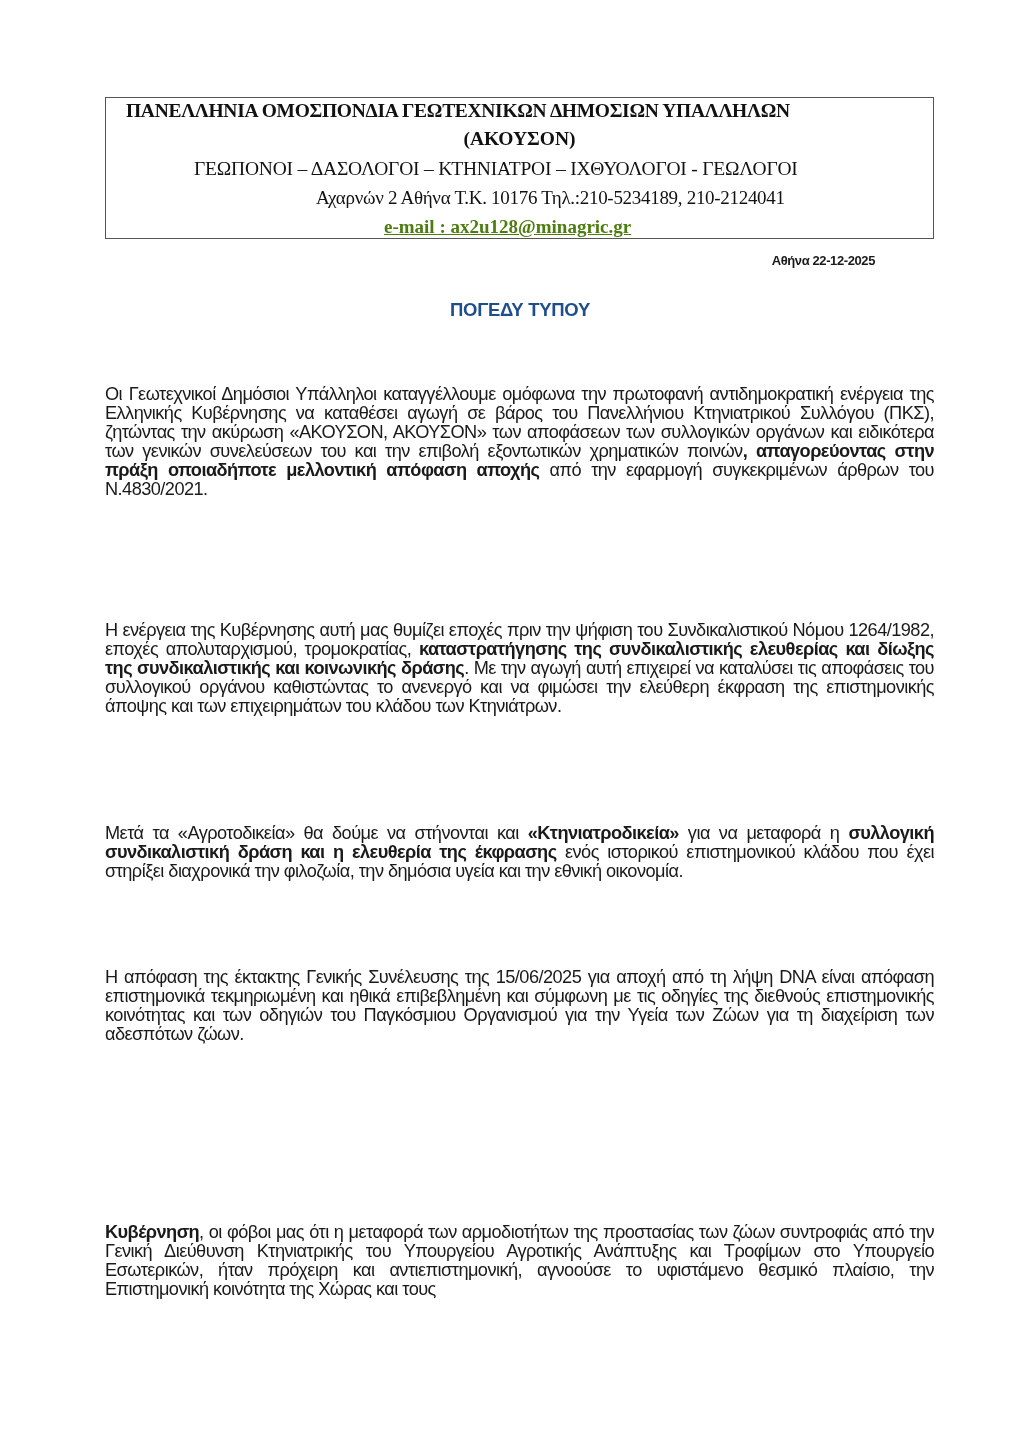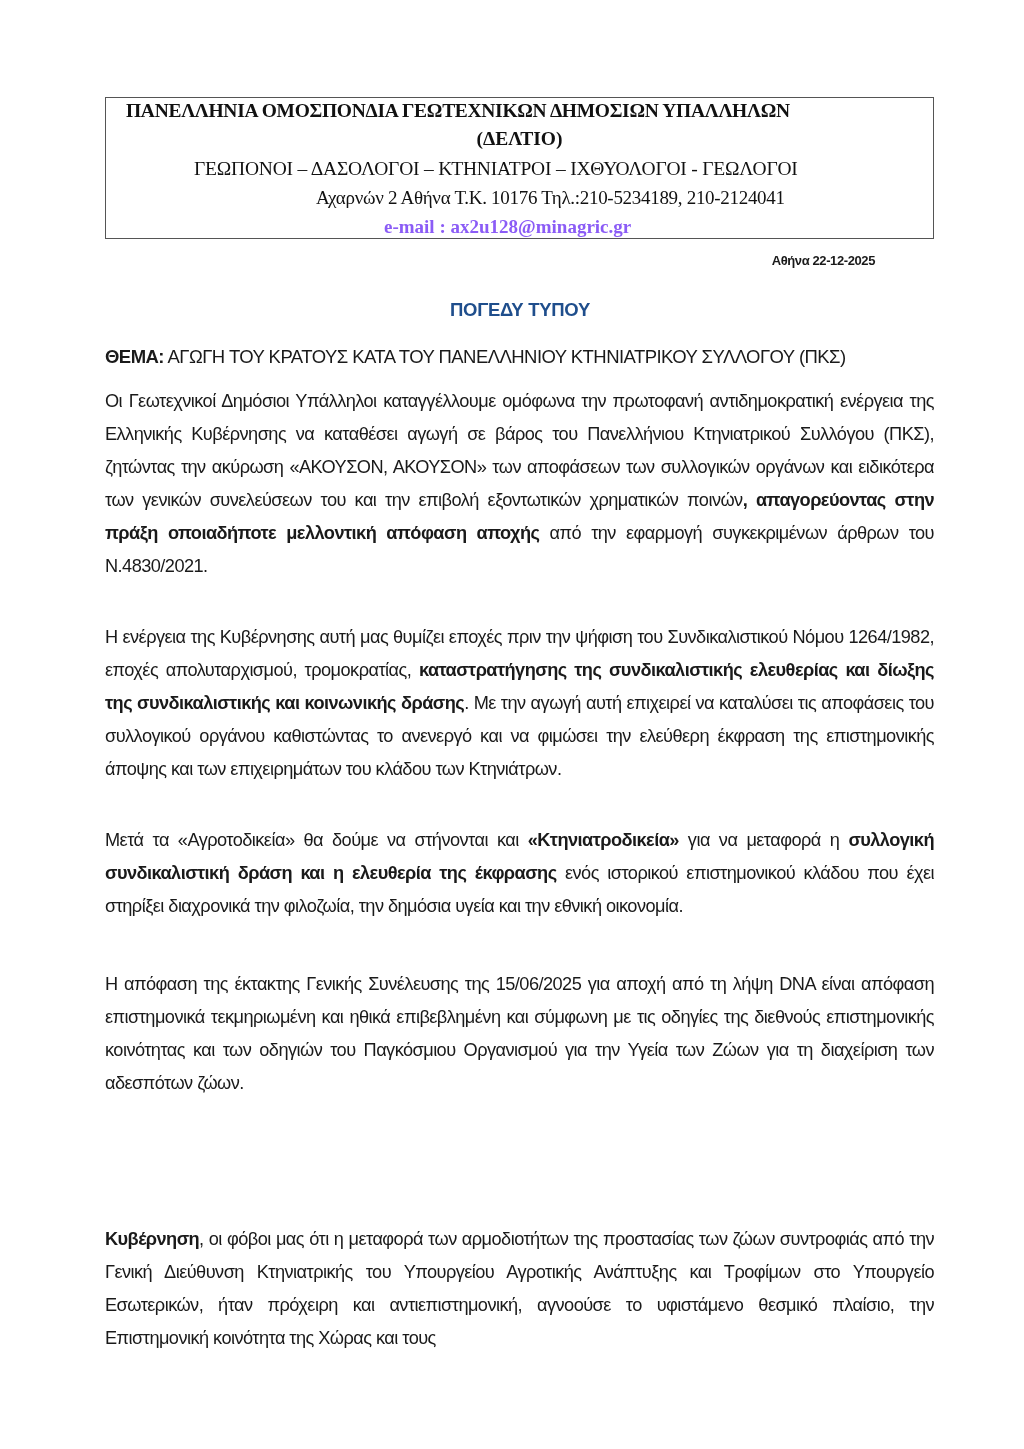--- a/index.html
+++ b/index.html
@@ -8,56 +8,55 @@
   .letterhead {
     position: absolute; left: 97px; top: 97px; width: 829px; height: 142px;
     border: 1px solid #555; box-sizing: border-box;
     font-family: "Liberation Serif", serif; color: #111;
   }
   .lh-line { position: absolute; white-space: nowrap; }
   .lh-org { left: 20px; top: 2px; font-size: 19.5px; font-weight: bold; letter-spacing: -0.3px; }
   .lh-abbr { left: 0; width: 100%; text-align: center; top: 30px; font-size: 19.5px; font-weight: bold; }
   .lh-prof { left: 88px; top: 60px; font-size: 19.5px; letter-spacing: -0.2px; }
   .lh-addr { left: 210px; top: 89px; font-size: 19px; letter-spacing: -0.3px; font-family: Liberation Serif, serif; }
-  .lh-email { left: 278px; top: 118px; font-size: 19px; font-weight: bold; color: #8b5cf6; }
+  .lh-email { left: 278px; top: 118px; font-size: 19px; font-weight: bold; color: #4d7c0f; text-decoration: underline; }
   .date { position: absolute; right: 157px; top: 253px; font-family: "Liberation Sans", sans-serif; font-weight: bold; font-size: 13px; letter-spacing: -0.4px; }
   .title { position: absolute; left: 0; width: 1024px; top: 299px; text-align: center; font-family: "Liberation Sans", sans-serif; font-weight: bold; font-size: 18.5px; color: #1f4e8c; letter-spacing: -0.3px; }
   .subject { position: absolute; left: 97px; top: 346px; font-family: "Liberation Sans", sans-serif; font-size: 18.5px; letter-spacing: -0.55px; white-space: nowrap; }
   .subject b { font-weight: bold; }
   .para {
     position: absolute; left: 97px; width: 829px;
-    font-family: "Liberation Sans", sans-serif; font-size: 18.2px; line-height: 33px;
+    font-family: "Liberation Sans", sans-serif; font-size: 18.2px; line-height: 19px;
     text-align: justify; letter-spacing: -0.55px; margin: 0;
   }
   .para b { font-weight: bold; }
   .p1 { top: 385px; }
   .p2 { top: 621px; }
   .p3 { top: 824px; }
   .p4 { top: 968px; }
   .p5 { top: 1112px; }
   .p6 { top: 1223px; }
 </style>
 </head>
 <body>
 
 <div class="page">
 
   <div class="letterhead">
     <div class="lh-line lh-org">ΠΑΝΕΛΛΗΝΙΑ ΟΜΟΣΠΟΝΔΙΑ ΓΕΩΤΕΧΝΙΚΩΝ ΔΗΜΟΣΙΩΝ ΥΠΑΛΛΗΛΩΝ</div>
-    <div class="lh-line lh-abbr">(ΔΕΛΤΙΟ)</div>
+    <div class="lh-line lh-abbr">(ΑΚΟΥΣΟΝ)</div>
     <div class="lh-line lh-prof">ΓΕΩΠΟΝΟΙ – ΔΑΣΟΛΟΓΟΙ – ΚΤΗΝΙΑΤΡΟΙ – ΙΧΘΥΟΛΟΓΟΙ - ΓΕΩΛΟΓΟΙ</div>
     <div class="lh-line lh-addr">Αχαρνών 2  Αθήνα Τ.Κ. 10176 Τηλ.:210-5234189, 210-2124041</div>
     <a class="lh-line lh-email">e-mail : ax2u128@minagric.gr</a>
   </div>
 
   <div class="date">Αθήνα 22-12-2025</div>
 
   <div class="title">ΠΟΓΕΔΥ ΤΥΠΟΥ</div>
 
-  <div class="subject"><b>ΘΕΜΑ:</b><span> ΑΓΩΓΗ ΤΟΥ ΚΡΑΤΟΥΣ ΚΑΤΑ ΤΟΥ ΠΑΝΕΛΛΗΝΙΟΥ ΚΤΗΝΙΑΤΡΙΚΟΥ ΣΥΛΛΟΓΟΥ (ΠΚΣ)</span></div>
 
   <p class="para p1"><span>Οι Γεωτεχνικοί Δημόσιοι Υπάλληλοι καταγγέλλουμε ομόφωνα την πρωτοφανή αντιδημοκρατική ενέργεια της Ελληνικής Κυβέρνησης να καταθέσει αγωγή σε βάρος του Πανελλήνιου Κτηνιατρικού Συλλόγου (ΠΚΣ), ζητώντας την ακύρωση «ΑΚΟΥΣΟΝ, ΑΚΟΥΣΟΝ» των αποφάσεων των συλλογικών οργάνων και ειδικότερα των γενικών συνελεύσεων του και την επιβολή εξοντωτικών χρηματικών ποινών</span><b>, απαγορεύοντας στην πράξη οποιαδήποτε μελλοντική απόφαση αποχής</b><span> από την εφαρμογή συγκεκριμένων άρθρων του Ν.4830/2021.</span></p>
 
   <p class="para p2"><span>Η ενέργεια της Κυβέρνησης αυτή μας θυμίζει εποχές πριν την ψήφιση του Συνδικαλιστικού Νόμου 1264/1982, εποχές απολυταρχισμού, τρομοκρατίας, </span><b>καταστρατήγησης της συνδικαλιστικής ελευθερίας και δίωξης της συνδικαλιστικής και κοινωνικής δράσης</b><span>. Με την αγωγή αυτή επιχειρεί να καταλύσει τις αποφάσεις του συλλογικού οργάνου καθιστώντας το ανενεργό και να φιμώσει την ελεύθερη έκφραση της επιστημονικής άποψης και των επιχειρημάτων του κλάδου των Κτηνιάτρων.</span></p>
 
   <p class="para p3"><span>Μετά τα «Αγροτοδικεία» θα δούμε να στήνονται και </span><b>«Κτηνιατροδικεία»</b><span> για να μεταφορά η </span><b>συλλογική συνδικαλιστική δράση και η ελευθερία της έκφρασης</b><span> ενός ιστορικού επιστημονικού κλάδου που έχει στηρίξει διαχρονικά την φιλοζωία, την δημόσια υγεία και την εθνική οικονομία.</span></p>
 
   <p class="para p4"><span>Η απόφαση της έκτακτης Γενικής Συνέλευσης της 15/06/2025 για αποχή από τη λήψη DNA είναι απόφαση επιστημονικά τεκμηριωμένη και ηθικά επιβεβλημένη και σύμφωνη με τις οδηγίες της διεθνούς επιστημονικής κοινότητας και των οδηγιών του Παγκόσμιου Οργανισμού για την Υγεία των Ζώων για τη διαχείριση των αδεσπότων ζώων.</span></p>
 
 

